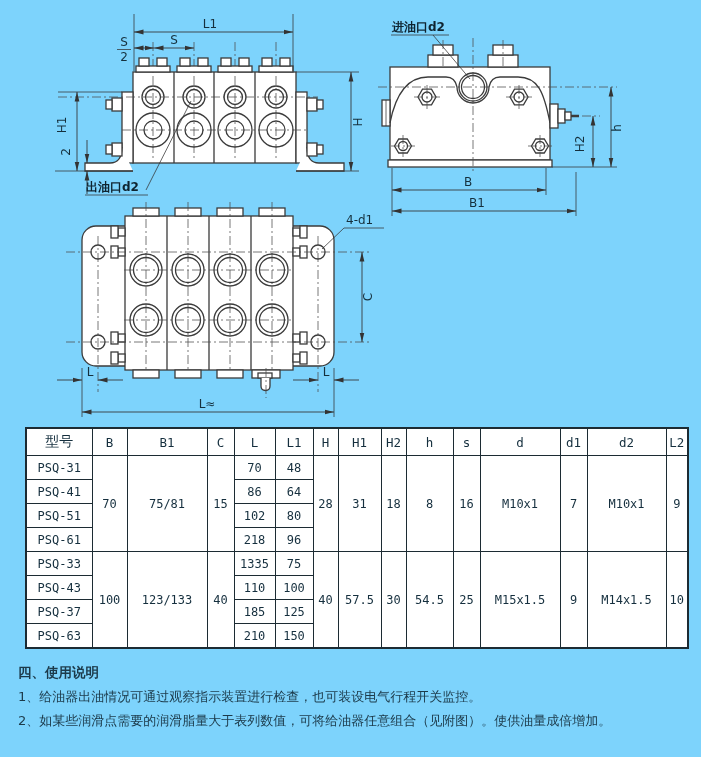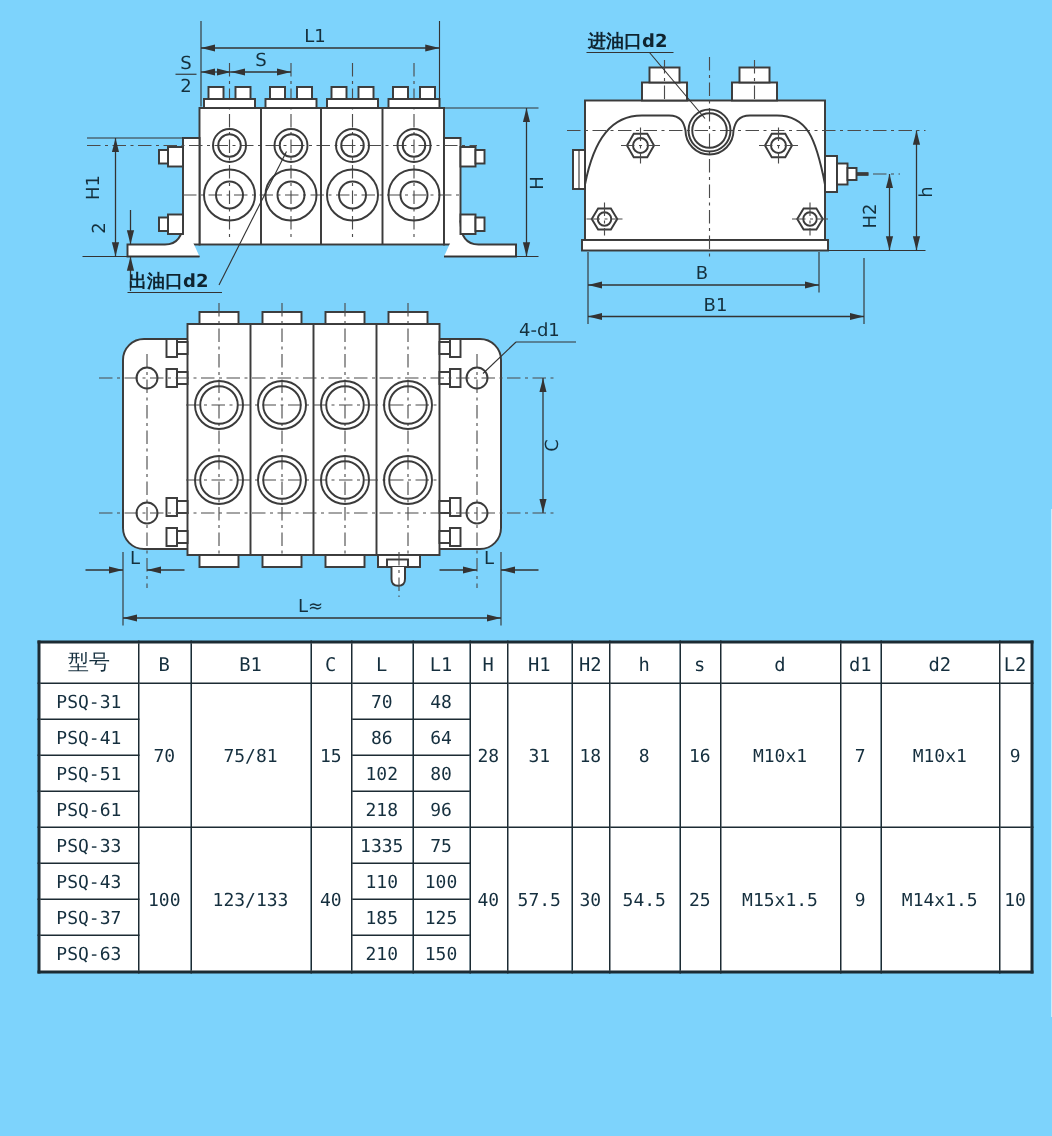--- a/index.html
+++ b/index.html
@@ -373,14 +373,19 @@
       </tr>
       <tr>
         <td>PSQ-63</td>
         <td>210</td>
         <td>150</td>
       </tr>
     </tbody>
   </table>
 
   
+  <div class="notes">
+    <p class="notes-title">四、使用说明</p>
+    <p class="notes-item">1、给油器出油情况可通过观察指示装置进行检查，也可装设电气行程开关监控。</p>
+    <p class="notes-item">2、如某些润滑点需要的润滑脂量大于表列数值，可将给油器任意组合（见附图）。使供油量成倍增加。</p>
+  </div>
 
 </div>
 
 </body></html>

